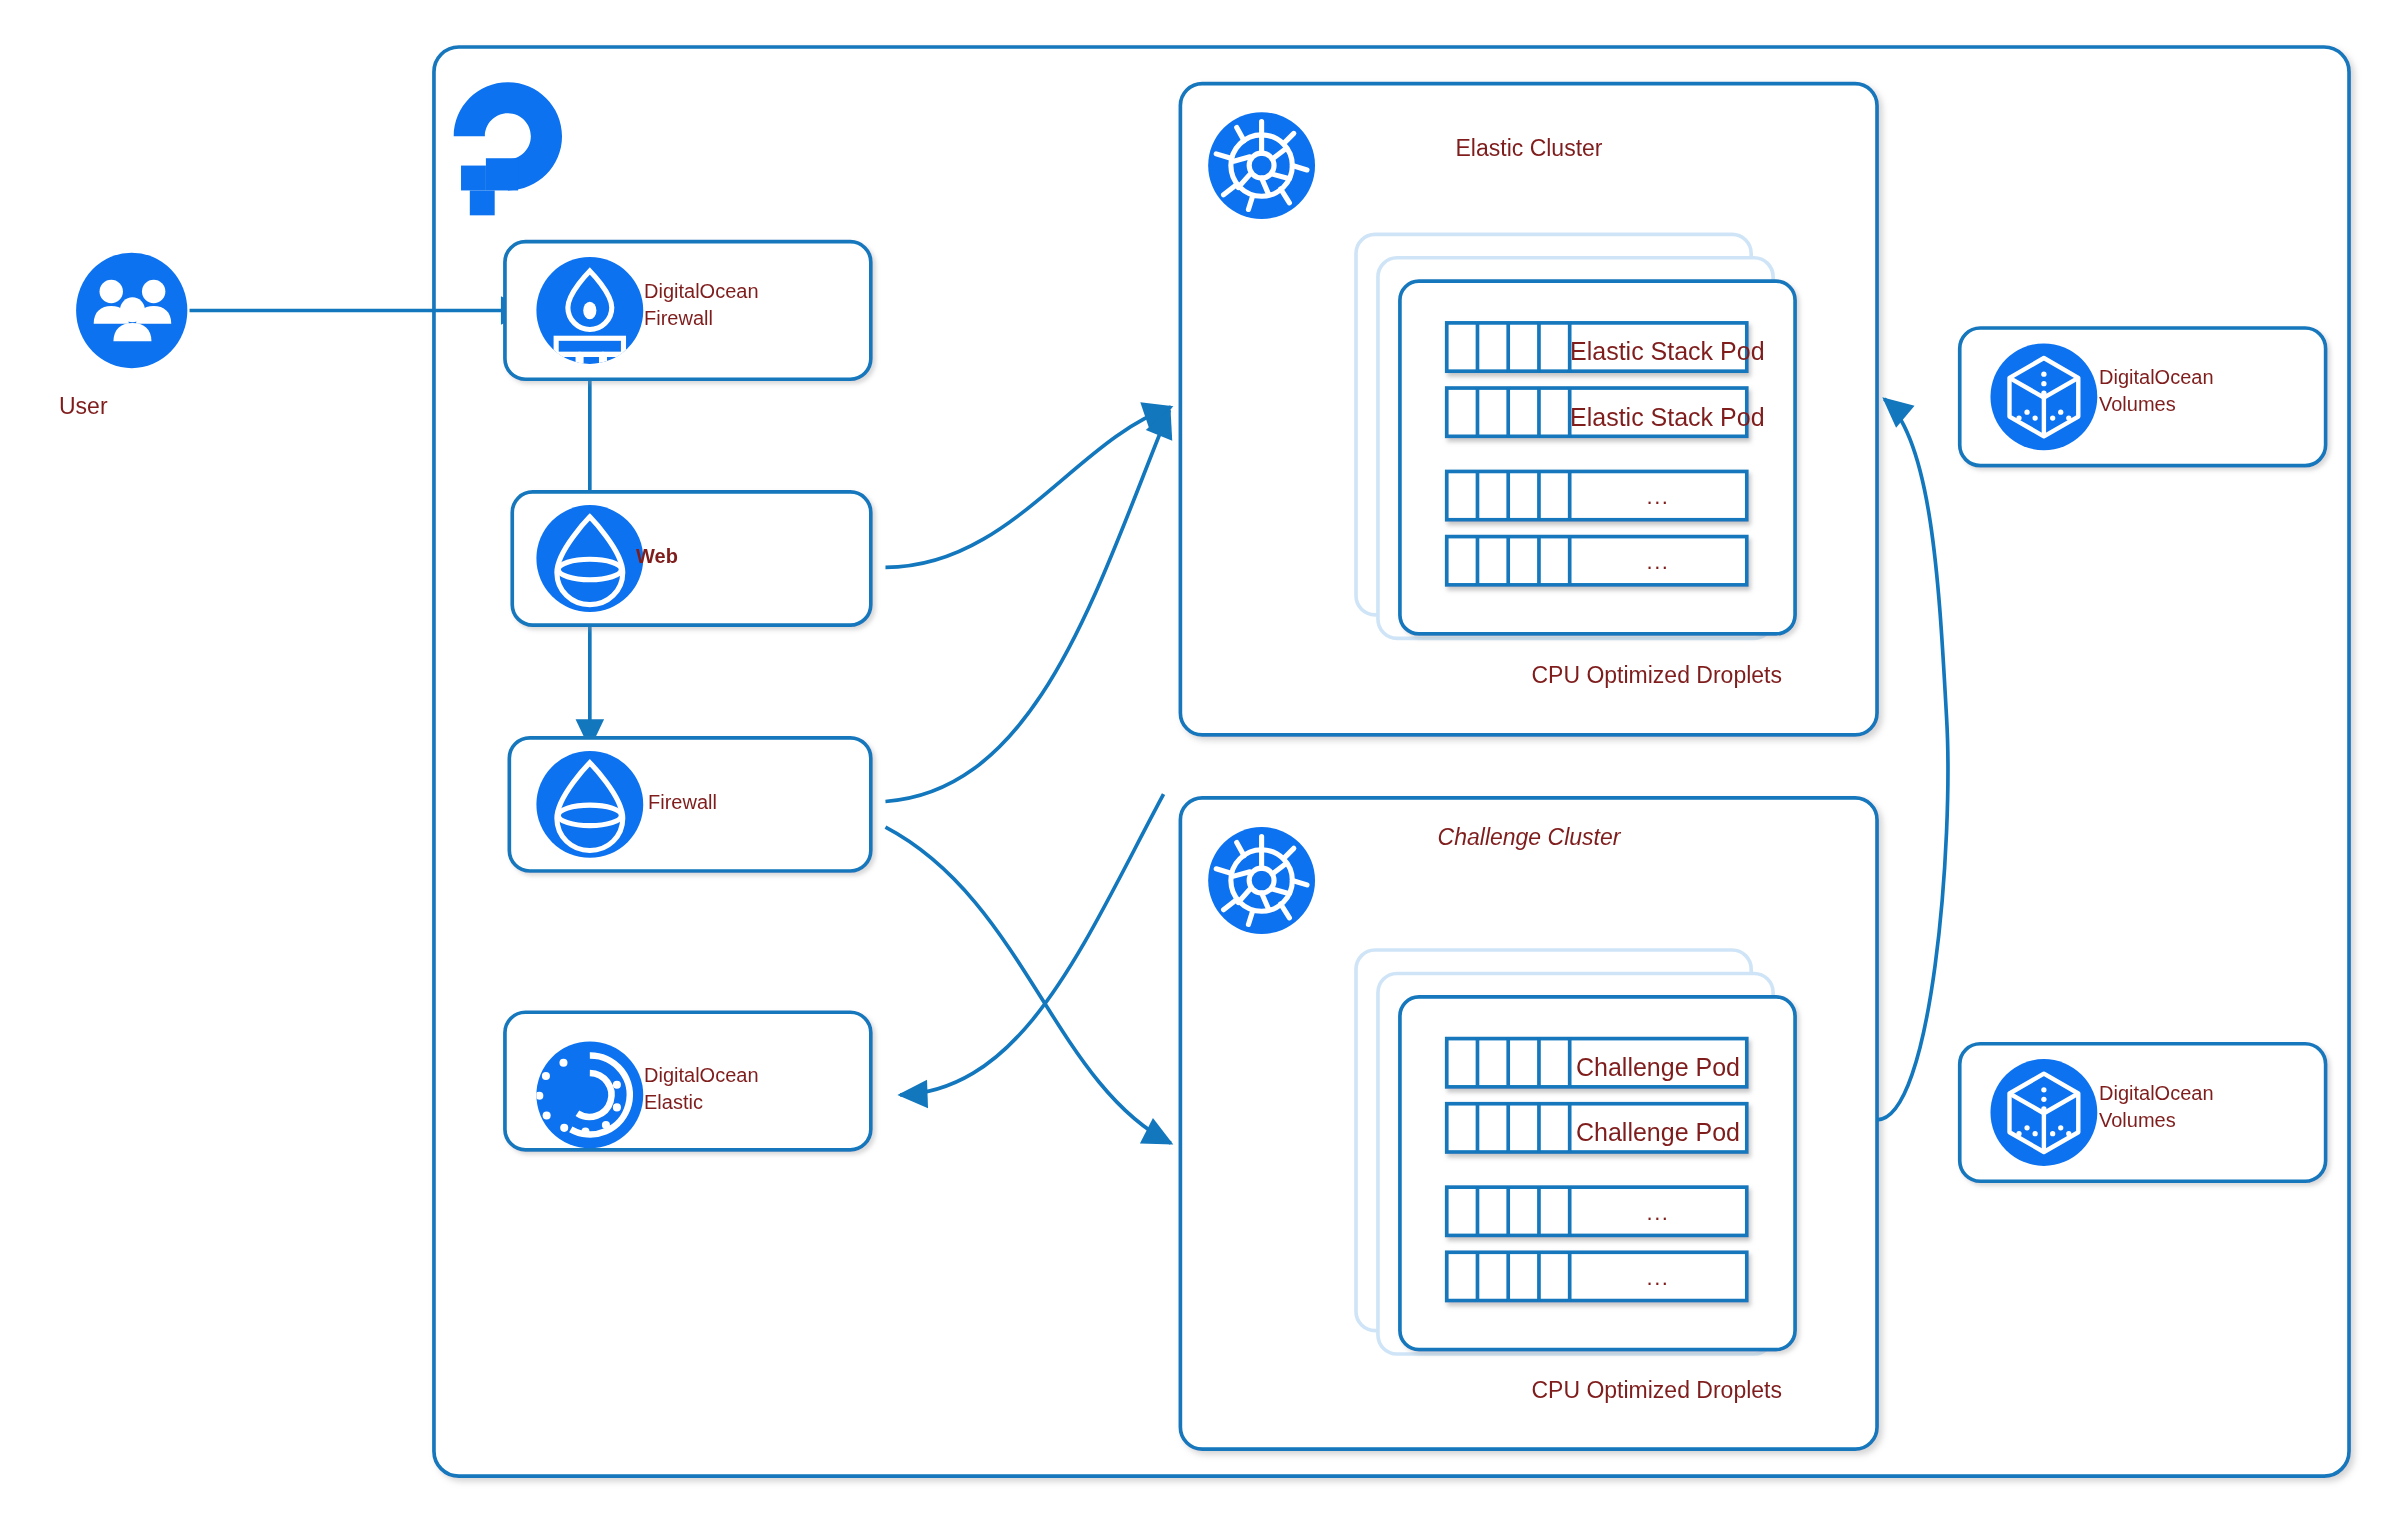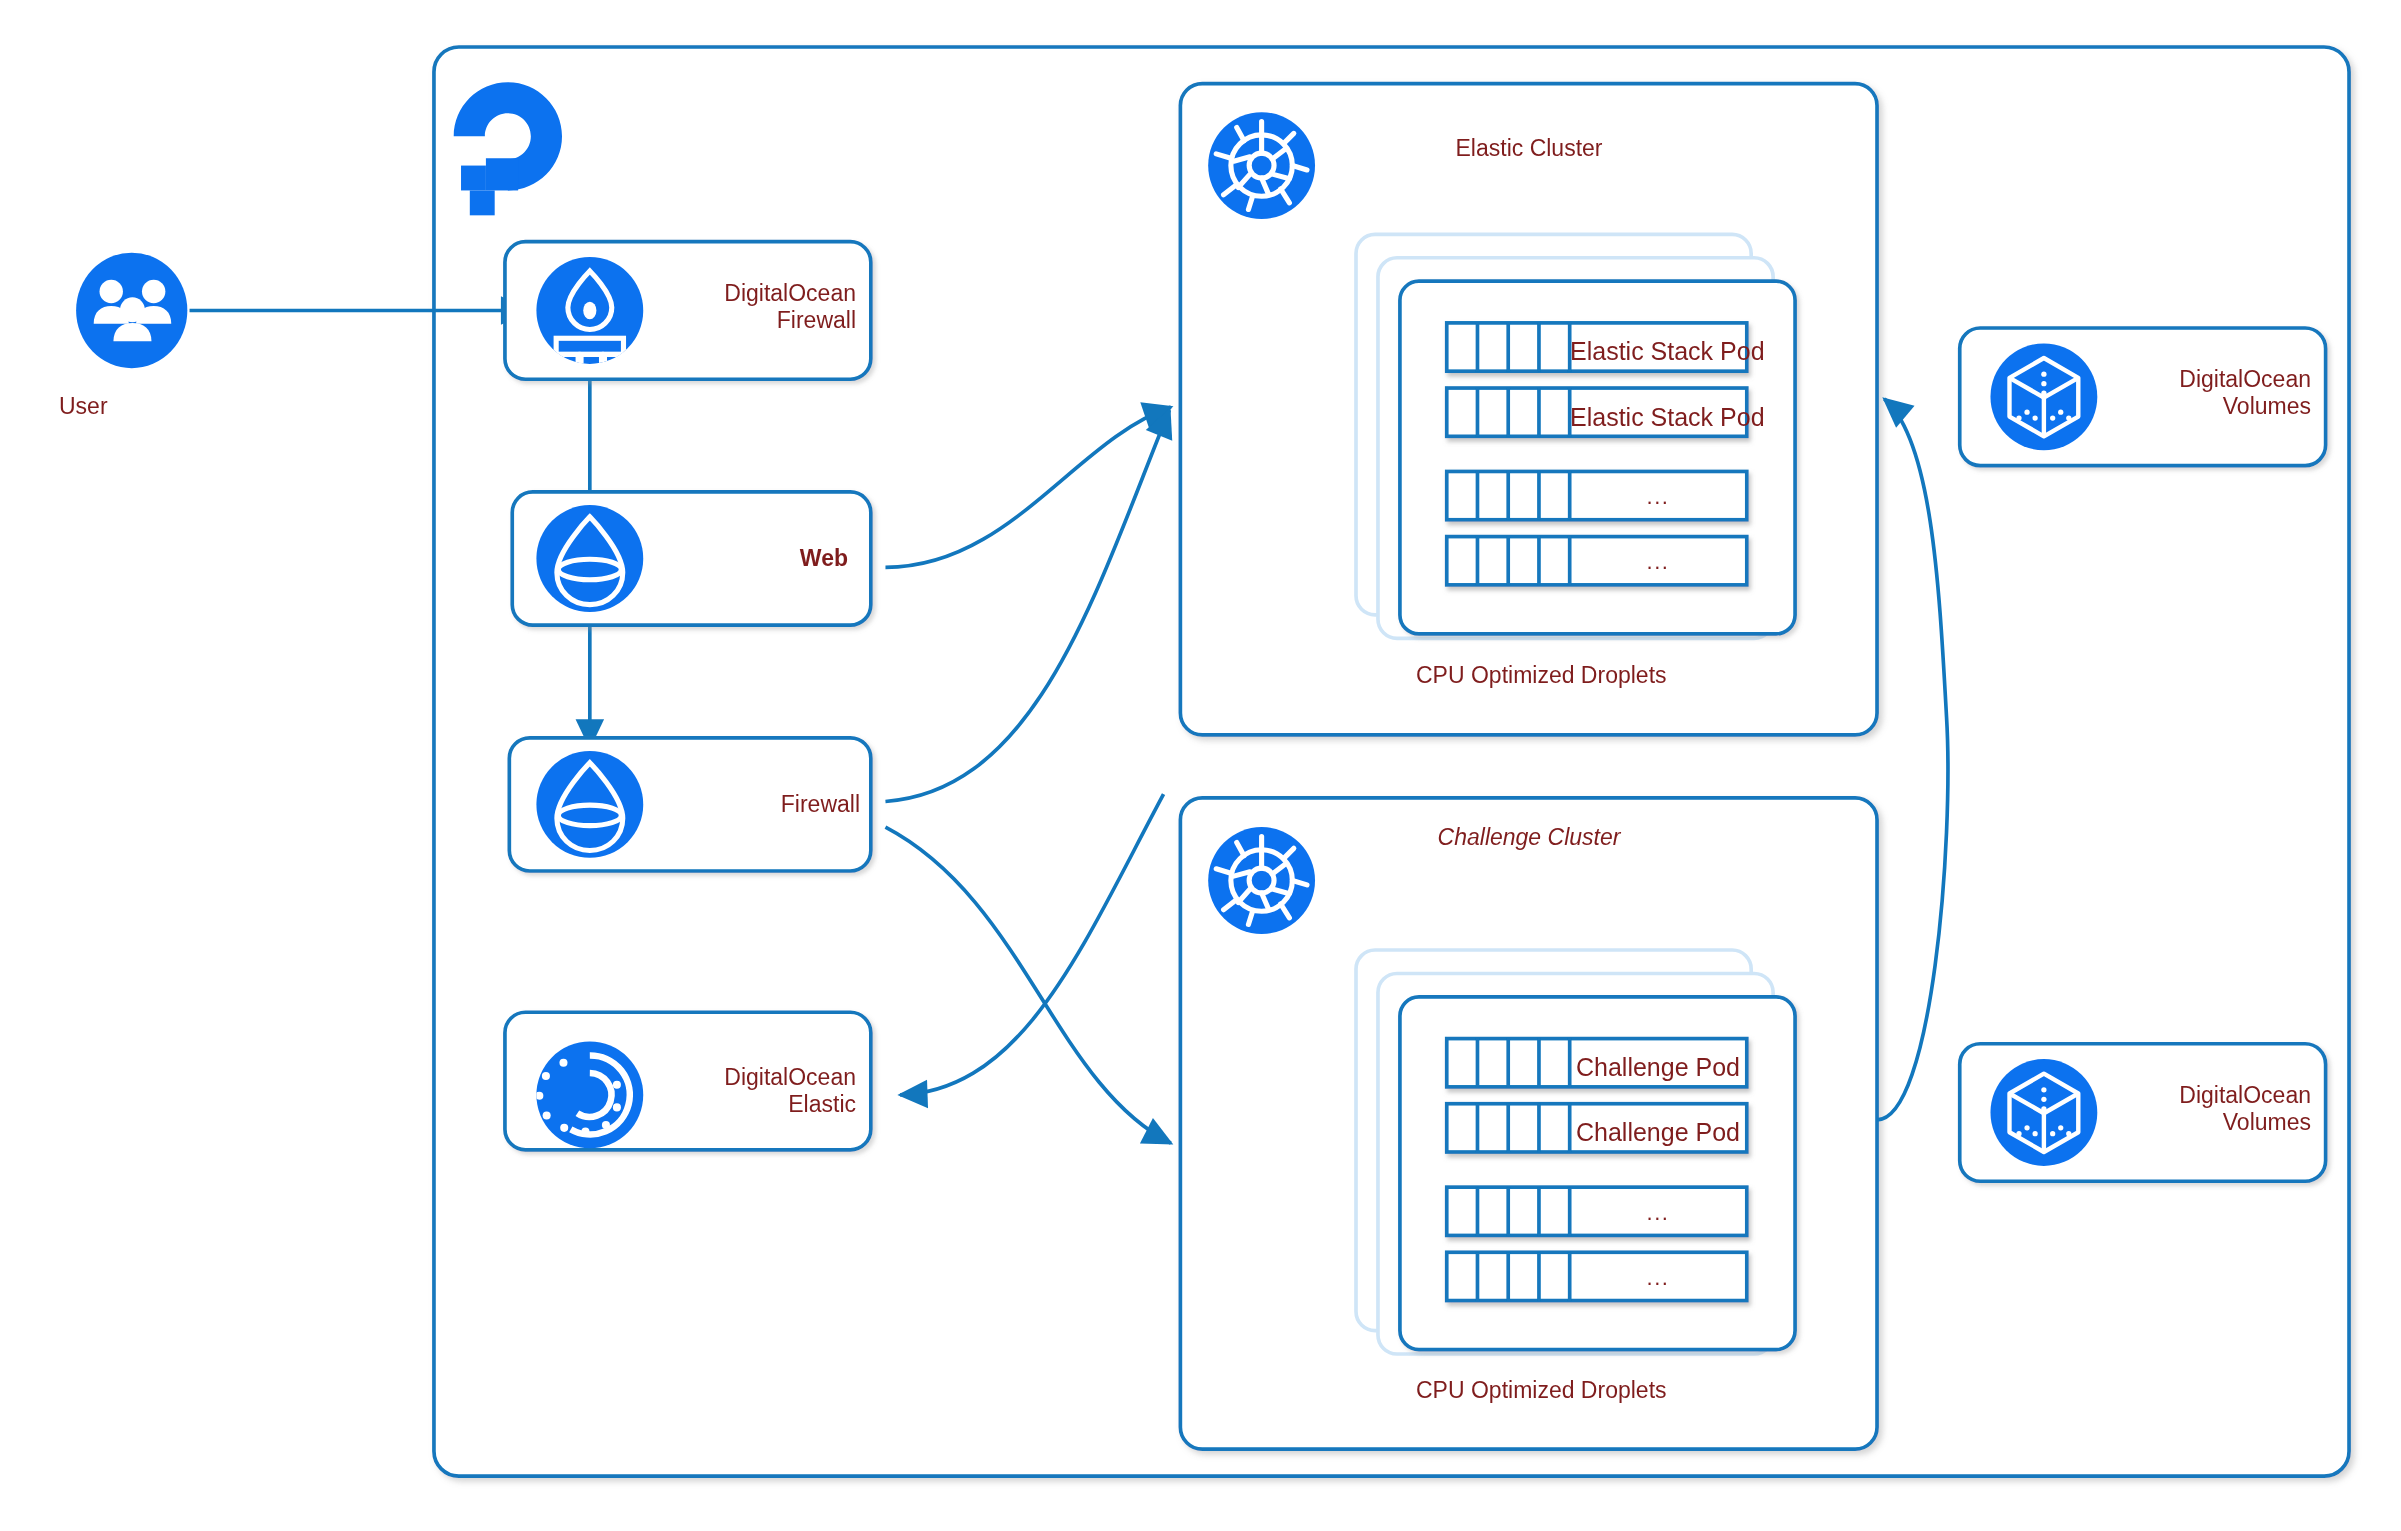--- a/index.html
+++ b/index.html
@@ -4,23 +4,23 @@
 <style>
   html,body{margin:0;padding:0;background:#ffffff;}
   body{
     width:2401px;height:1532px;position:relative;overflow:hidden;
     font-family:"Liberation Sans", sans-serif;
     -webkit-font-smoothing:antialiased;
   }
   #canvas{position:absolute;left:0;top:0;width:2401px;height:1532px;}
   svg.layer{position:absolute;left:0;top:0;width:2401px;height:1532px;overflow:visible;}
   .txt{position:absolute;color:#7f1d1d;white-space:pre;line-height:1.18;}
-  .node-label{font-size:23px;text-align:right;}
+  .node-label{font-size:20px;text-align:left;}
   .cluster-title{font-size:23px;text-align:center;}
-  .caption{font-size:23px;text-align:left;}
+  .caption{font-size:23px;text-align:right;}
   .pod-label{font-size:25px;text-align:center;}
   .ellipsis{font-size:22px;text-align:center;letter-spacing:1.5px;}
   .user-label{font-size:23px;text-align:left;}
 </style>
 </head>
 <body>
 
 <div id="canvas">
 
   <svg class="layer" viewBox="0 0 3281 2093">

